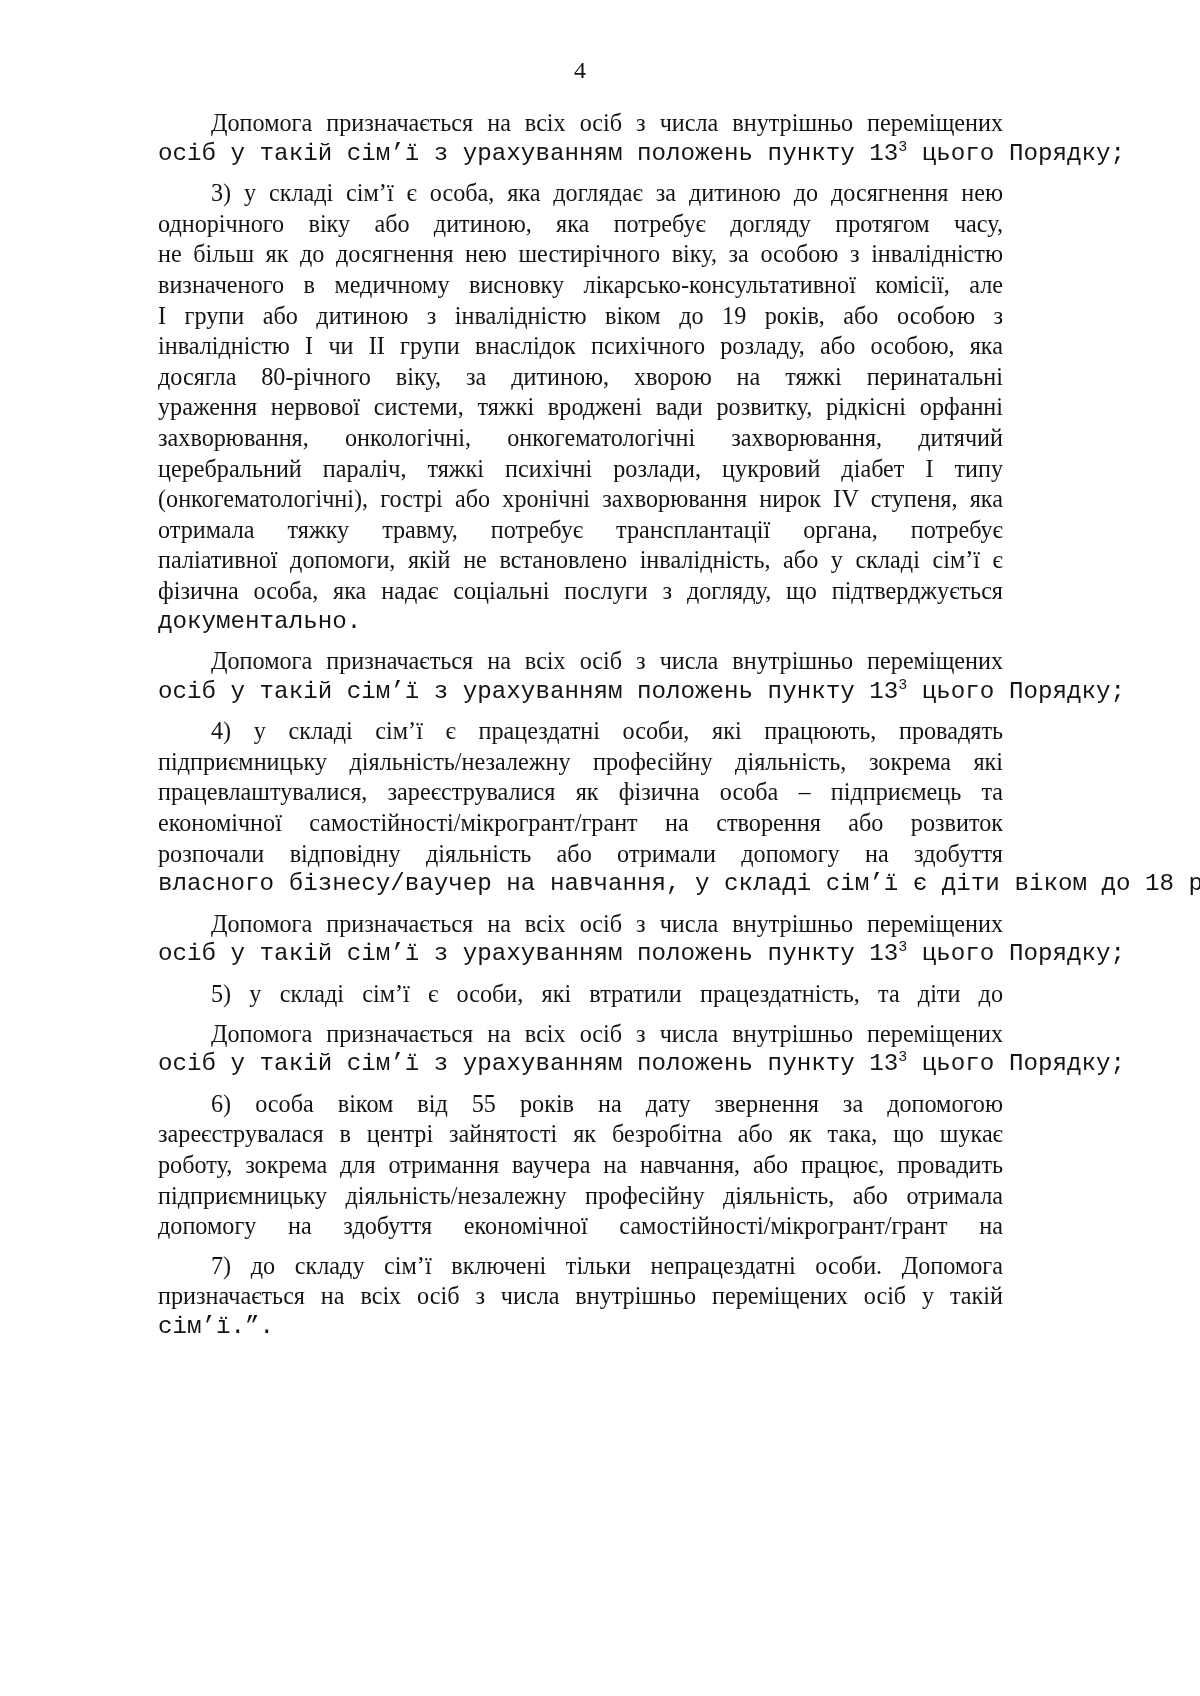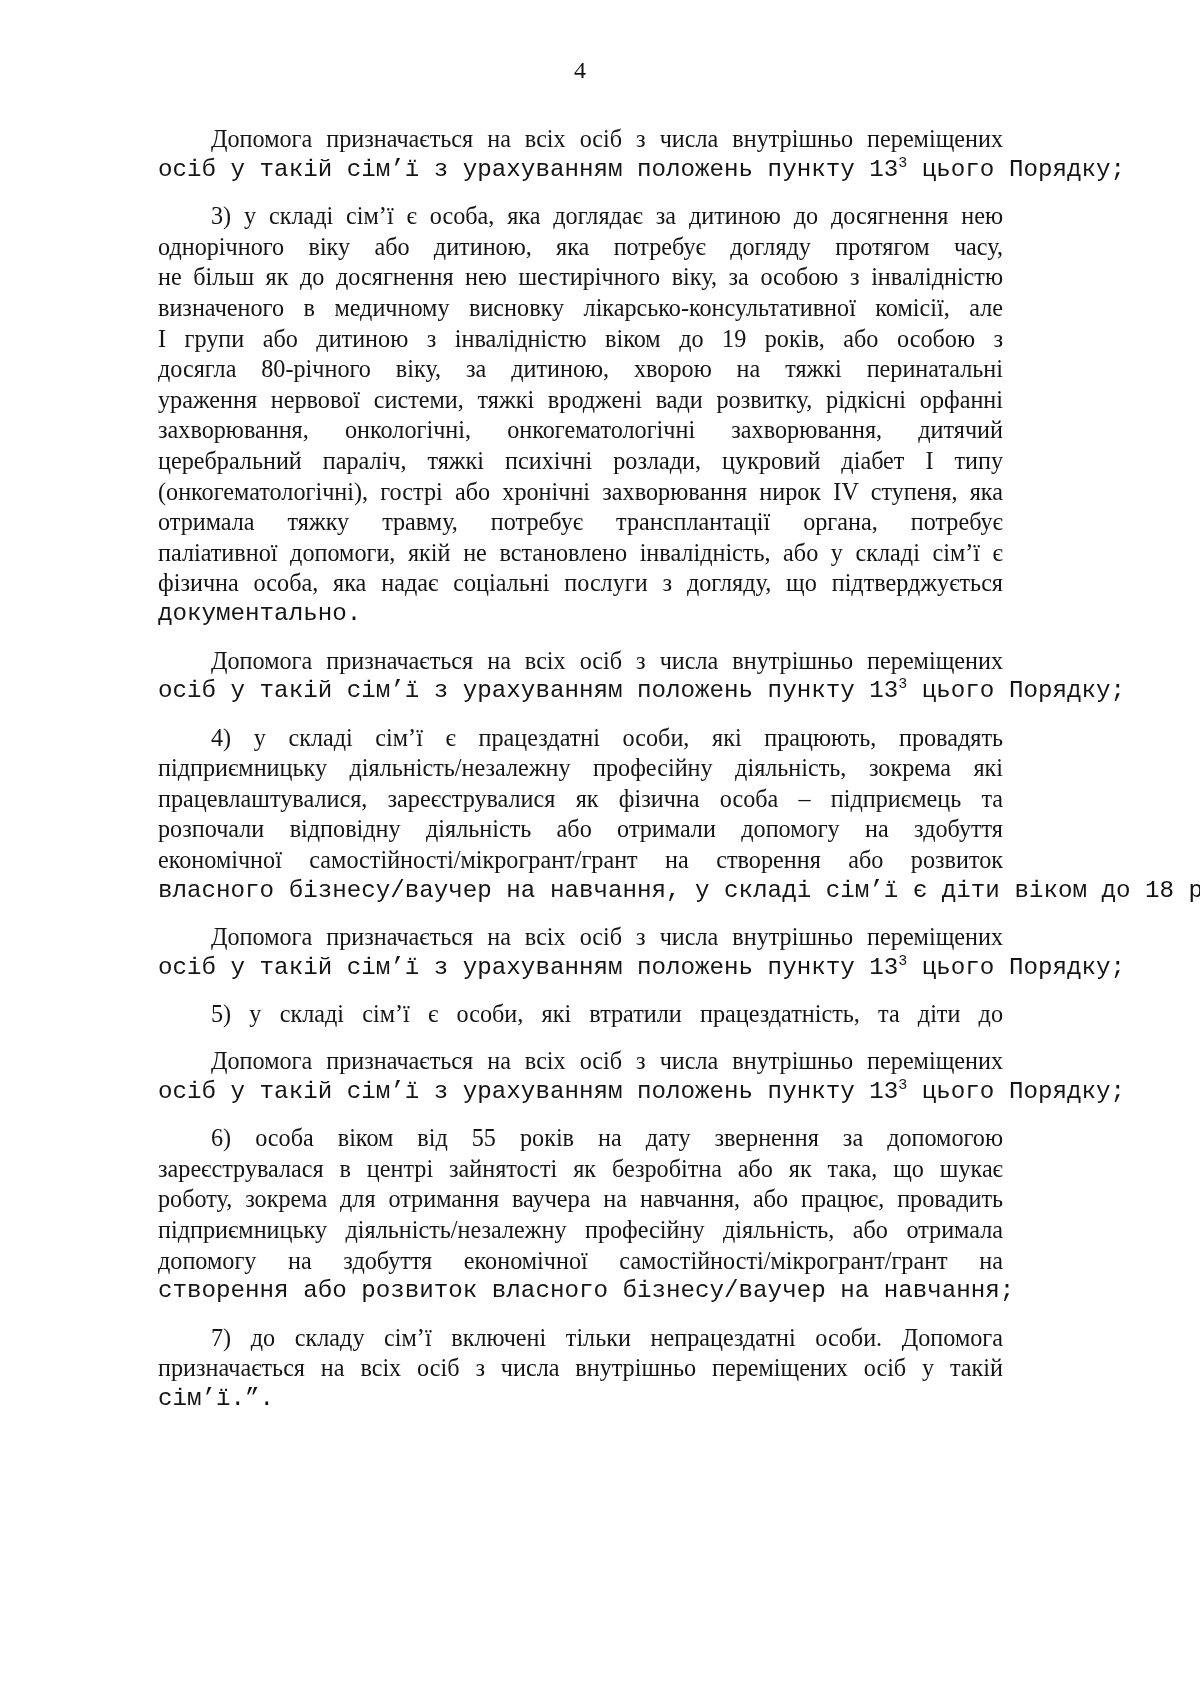--- a/index.html
+++ b/index.html
@@ -31,21 +31,21 @@
       font-size: 24px;
       line-height: 28px;
     }
     .body {
       position: absolute;
       left: 158px;
       top: 108px;
       width: 845px;
     }
     .para {
-      margin: 16px 0 9px 0;
+      margin: 0 0 9px 0;
     }
     .line {
       display: block;
       font-size: 24.2px;
       line-height: 30.6px;
       height: 30.6px;
       white-space: nowrap;
       text-align: justify;
       text-align-last: justify;
     }
@@ -66,60 +66,60 @@
       <div class="para">
         <span class="line first">Допомога призначається на всіх осіб з числа внутрішньо переміщених</span>
         <span class="line last">осіб у такій сім’ї з урахуванням положень пункту 13<sup>3</sup> цього Порядку;</span>
       </div>
       <div class="para">
         <span class="line first">3) у складі сім’ї є особа, яка доглядає за дитиною до досягнення нею</span>
         <span class="line">однорічного віку або дитиною, яка потребує догляду протягом часу,</span>
         <span class="line">не більш як до досягнення нею шестирічного віку, за особою з інвалідністю</span>
         <span class="line">визначеного в медичному висновку лікарсько-консультативної комісії, але</span>
         <span class="line">I групи або дитиною з інвалідністю віком до 19 років, або особою з</span>
+        <span class="line">інвалідністю I чи II групи внаслідок психічного розладу, або особою, яка</span>
         <span class="line">досягла 80-річного віку, за дитиною, хворою на тяжкі перинатальні</span>
         <span class="line">ураження нервової системи, тяжкі вроджені вади розвитку, рідкісні орфанні</span>
         <span class="line">захворювання, онкологічні, онкогематологічні захворювання, дитячий</span>
         <span class="line">церебральний параліч, тяжкі психічні розлади, цукровий діабет I типу</span>
         <span class="line">(онкогематологічні), гострі або хронічні захворювання нирок IV ступеня, яка</span>
         <span class="line">отримала тяжку травму, потребує трансплантації органа, потребує</span>
         <span class="line">паліативної допомоги, якій не встановлено інвалідність, або у складі сім’ї є</span>
         <span class="line">фізична особа, яка надає соціальні послуги з догляду, що підтверджується</span>
         <span class="line last">документально.</span>
       </div>
       <div class="para">
         <span class="line first">Допомога призначається на всіх осіб з числа внутрішньо переміщених</span>
         <span class="line last">осіб у такій сім’ї з урахуванням положень пункту 13<sup>3</sup> цього Порядку;</span>
       </div>
       <div class="para">
         <span class="line first">4) у складі сім’ї є працездатні особи, які працюють, провадять</span>
         <span class="line">підприємницьку діяльність/незалежну професійну діяльність, зокрема які</span>
         <span class="line">працевлаштувалися, зареєструвалися як фізична особа – підприємець та</span>
+        <span class="line">економічної самостійності/мікрогрант/грант на створення або розвиток</span>
         <span class="line">розпочали відповідну діяльність або отримали допомогу на здобуття</span>
-        <span class="line">економічної самостійності/мікрогрант/грант на створення або розвиток</span>
         <span class="line last">власного бізнесу/ваучер на навчання, у складі сім’ї є діти віком до 18 років.</span>
       </div>
       <div class="para">
         <span class="line first">Допомога призначається на всіх осіб з числа внутрішньо переміщених</span>
         <span class="line last">осіб у такій сім’ї з урахуванням положень пункту 13<sup>3</sup> цього Порядку;</span>
       </div>
       <div class="para">
         <span class="line first">5) у складі сім’ї є особи, які втратили працездатність, та діти до</span>
       </div>
       <div class="para">
         <span class="line first">Допомога призначається на всіх осіб з числа внутрішньо переміщених</span>
         <span class="line last">осіб у такій сім’ї з урахуванням положень пункту 13<sup>3</sup> цього Порядку;</span>
       </div>
       <div class="para">
         <span class="line first">6) особа віком від 55 років на дату звернення за допомогою</span>
         <span class="line">зареєструвалася в центрі зайнятості як безробітна або як така, що шукає</span>
         <span class="line">роботу, зокрема для отримання ваучера на навчання, або працює, провадить</span>
         <span class="line">підприємницьку діяльність/незалежну професійну діяльність, або отримала</span>
         <span class="line">допомогу на здобуття економічної самостійності/мікрогрант/грант на</span>
-        <span class="line last">створення або розвиток власного бізнесу/ваучер на навчання;</span>
       </div>
       <div class="para">
         <span class="line first">7) до складу сім’ї включені тільки непрацездатні особи. Допомога</span>
         <span class="line">призначається на всіх осіб з числа внутрішньо переміщених осіб у такій</span>
         <span class="line last">сім’ї.”.</span>
       </div>
     </div>
 </div>
 
 </body></html>

